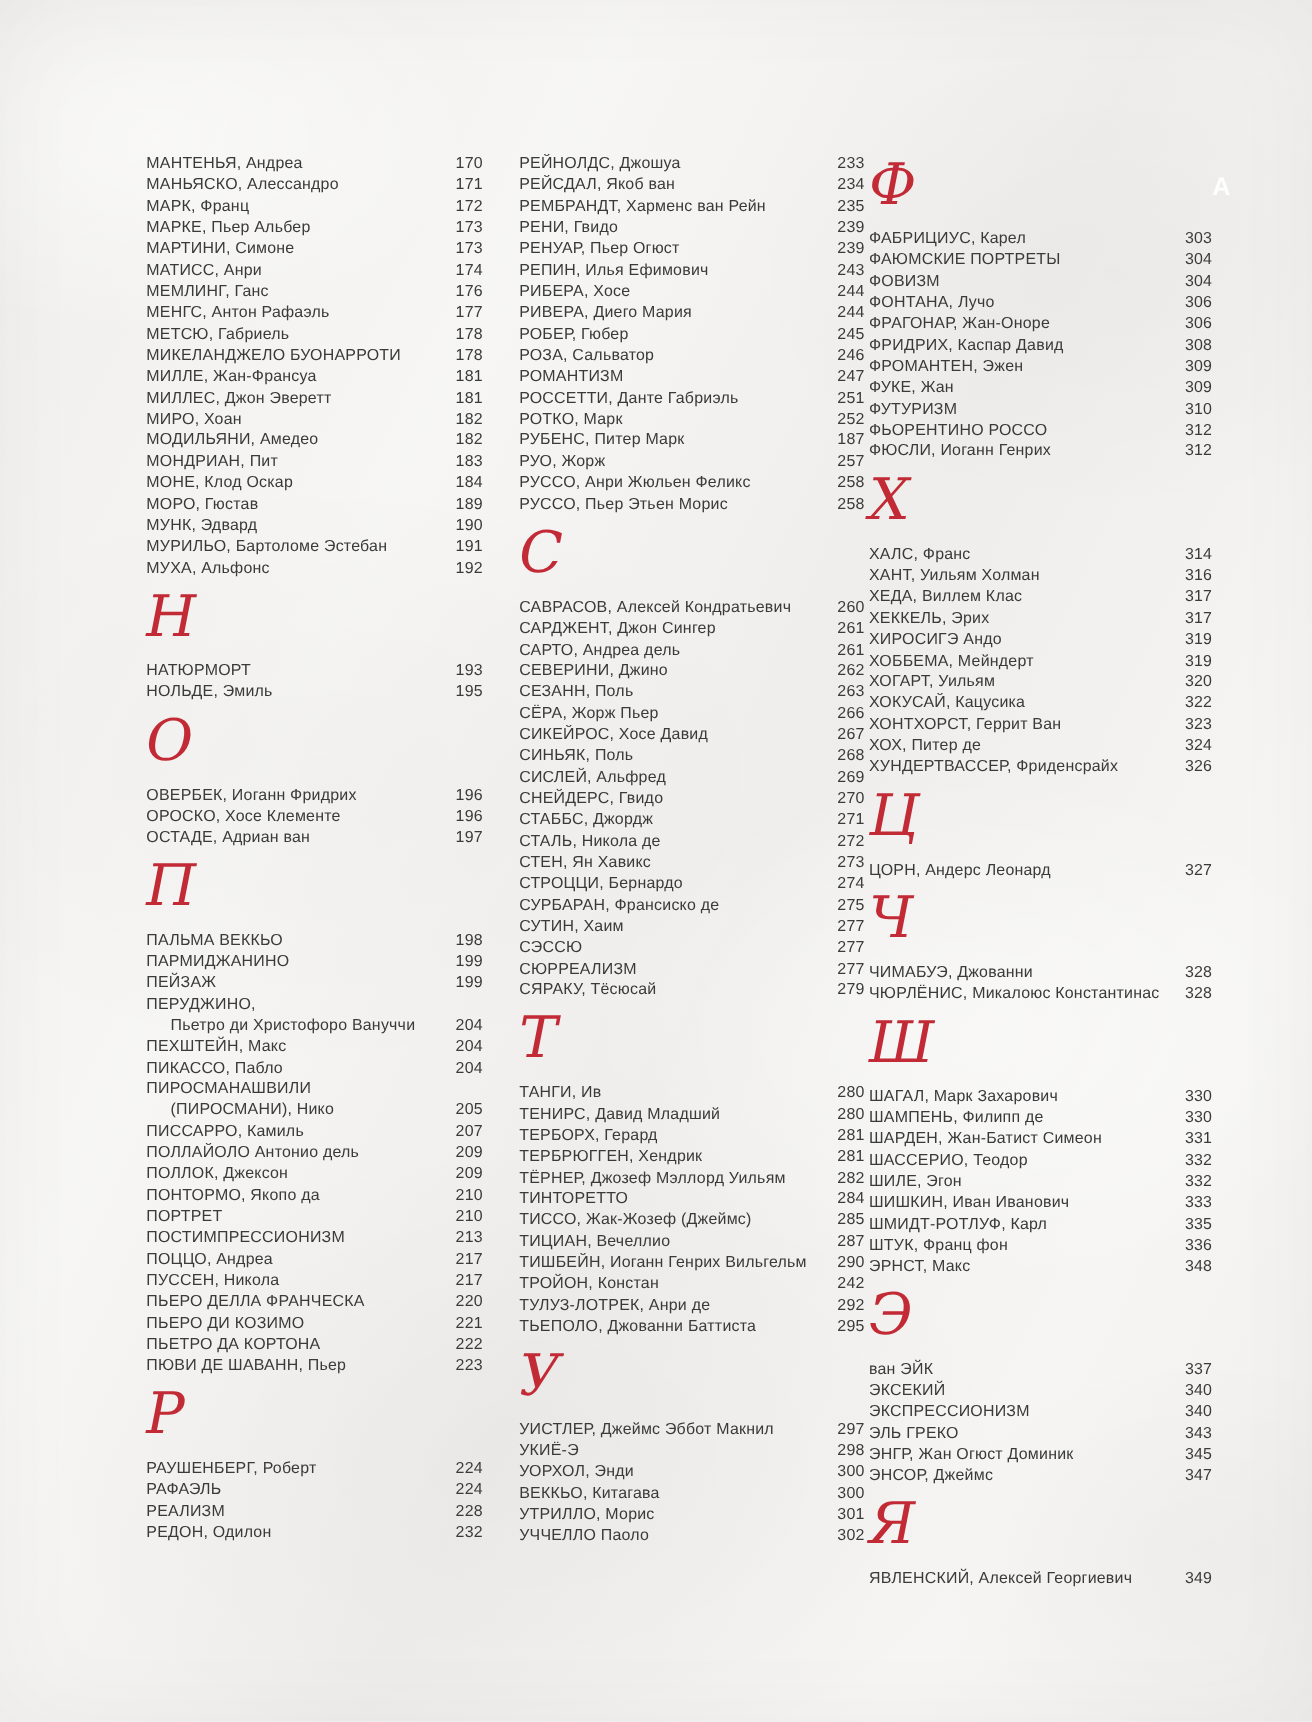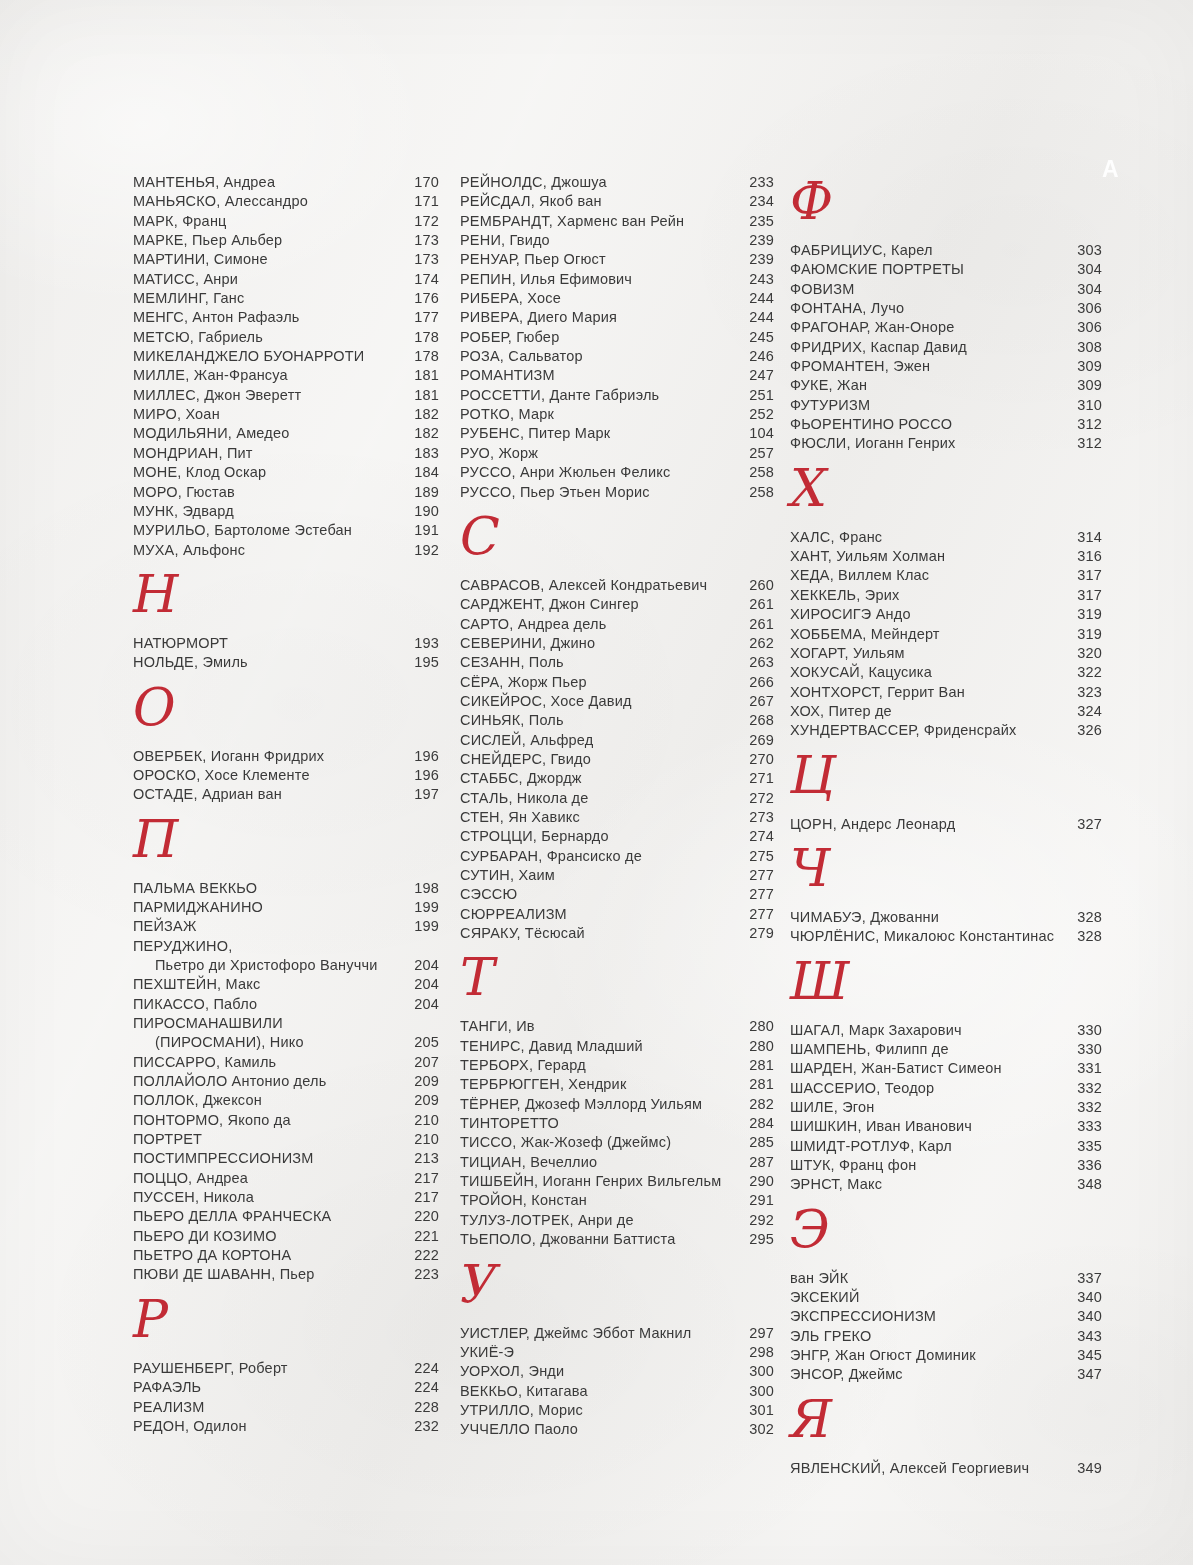--- a/index.html
+++ b/index.html
@@ -15,23 +15,23 @@
       radial-gradient(420px 260px at 12% 8%,  rgba(255,255,255,.55), rgba(255,255,255,0) 70%),
       radial-gradient(500px 320px at 85% 16%, rgba(0,0,0,.018),      rgba(0,0,0,0) 70%),
       radial-gradient(600px 400px at 25% 45%, rgba(0,0,0,.02),       rgba(0,0,0,0) 70%),
       radial-gradient(520px 340px at 75% 60%, rgba(255,255,255,.5),  rgba(255,255,255,0) 70%),
       radial-gradient(640px 420px at 40% 85%, rgba(0,0,0,.022),      rgba(0,0,0,0) 72%),
       radial-gradient(380px 260px at 92% 90%, rgba(0,0,0,.02),       rgba(0,0,0,0) 70%),
       linear-gradient(115deg, rgba(0,0,0,.012) 0%, rgba(255,255,255,.35) 30%, rgba(0,0,0,.015) 55%, rgba(255,255,255,.3) 80%, rgba(0,0,0,.012) 100%),
       #f2f1ef;
     box-shadow:inset 0 0 90px rgba(0,0,0,.035);
   }
-  .col{position:absolute;top:140px;margin-top:33px;}
+  .col{position:absolute;top:140px;}
   #col-1{left:133px;width:306px;}
-  #col-2{left:460px;width:314px;}
+  #col-2{left:472px;width:314px;}
   #col-3{left:790px;width:312px;}
   .row{
     display:flex;align-items:baseline;
     font-size:14.5px;line-height:19.35px;letter-spacing:.2px;
     color:#3a3a3a;white-space:nowrap;
   }
   .row .n{flex:1 1 auto;overflow:hidden;}
   .row .p{flex:0 0 auto;margin-left:8px;text-align:right;}
   .row.cont .n{padding-left:22px;}
   .letter{
@@ -305,21 +305,21 @@
     <div class="row">
       <span class="n">РОССЕТТИ, Данте Габриэль</span>
       <span class="p">251</span>
     </div>
     <div class="row">
       <span class="n">РОТКО, Марк</span>
       <span class="p">252</span>
     </div>
     <div class="row">
       <span class="n">РУБЕНС, Питер Марк</span>
-      <span class="p">104</span>
+      <span class="p">187</span>
     </div>
     <div class="row">
       <span class="n">РУО, Жорж</span>
       <span class="p">257</span>
     </div>
     <div class="row">
       <span class="n">РУССО, Анри Жюльен Феликс</span>
       <span class="p">258</span>
     </div>
     <div class="row">
@@ -435,21 +435,21 @@
     <div class="row">
       <span class="n">ТИЦИАН, Вечеллио</span>
       <span class="p">287</span>
     </div>
     <div class="row">
       <span class="n">ТИШБЕЙН, Иоганн Генрих Вильгельм</span>
       <span class="p">290</span>
     </div>
     <div class="row">
       <span class="n">ТРОЙОН, Констан</span>
-      <span class="p">291</span>
+      <span class="p">242</span>
     </div>
     <div class="row">
       <span class="n">ТУЛУЗ-ЛОТРЕК, Анри де</span>
       <span class="p">292</span>
     </div>
     <div class="row">
       <span class="n">ТЬЕПОЛО, Джованни Баттиста</span>
       <span class="p">295</span>
     </div>
     <div class="letter">У</div>

